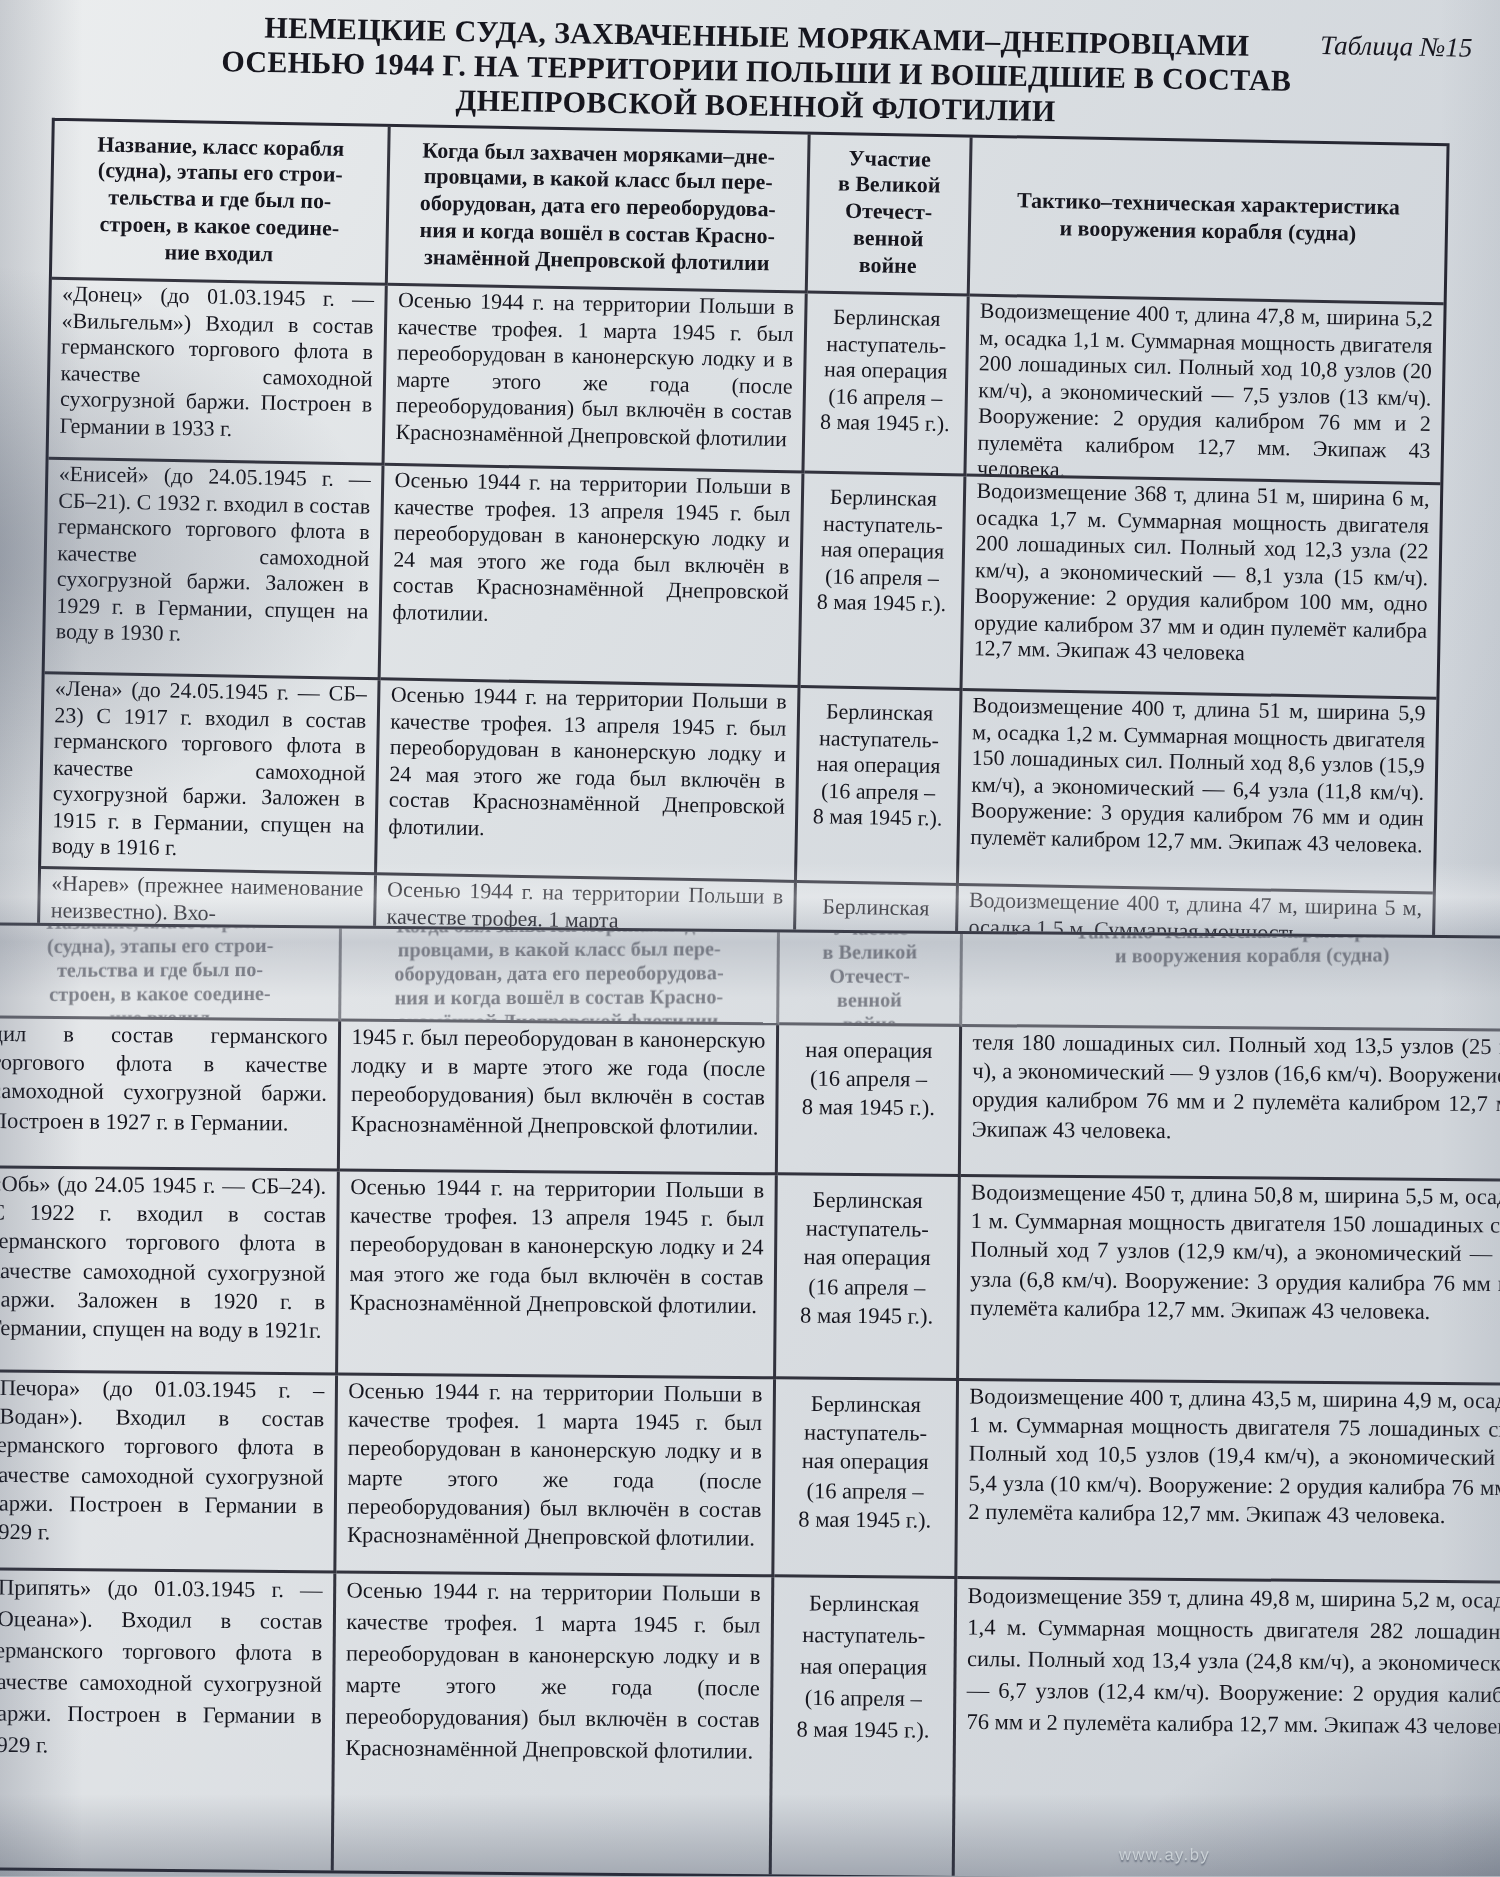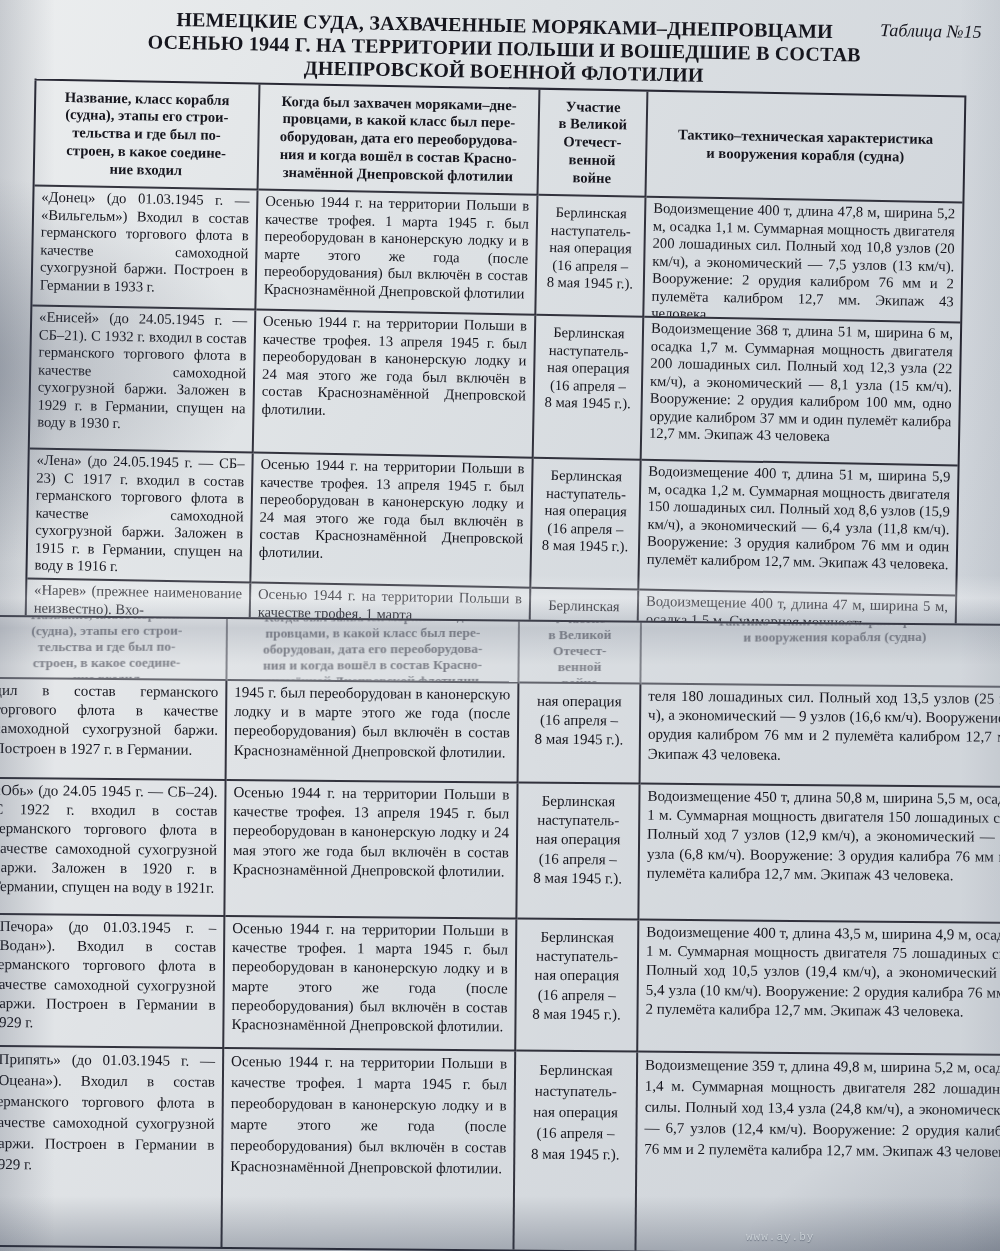--- a/index.html
+++ b/index.html
@@ -57,21 +57,21 @@
     background:
       radial-gradient(430px 280px at -50px 370px, rgba(55,65,85,.38), transparent 70%),
       linear-gradient(to right, rgba(55,65,85,.20), transparent 55px),
       linear-gradient(180deg, transparent 575px, rgba(255,255,255,.30) 598px, rgba(80,90,110,.17) 628px, transparent 665px),
       linear-gradient(to top, rgba(45,55,75,.30), transparent 55px),
       radial-gradient(420px 240px at 103% 103%, rgba(40,50,70,.25), transparent 72%),
       linear-gradient(to left, rgba(120,128,140,.12), transparent 40px);
   }
   .watermark{
     position:absolute;left:746px;top:1231px;z-index:6;
-    font-family:Liberation Mono, monospace;
+    font-family:Liberation Sans, sans-serif;
     font-size:11px;color:#d3dade;opacity:.8;letter-spacing:1px;
     text-shadow:0 1px 1px rgba(40,50,70,.6);
   }
 </style>
 </head>
 <body>
 
 <div class="photo">
 
   <div class="page page1">

